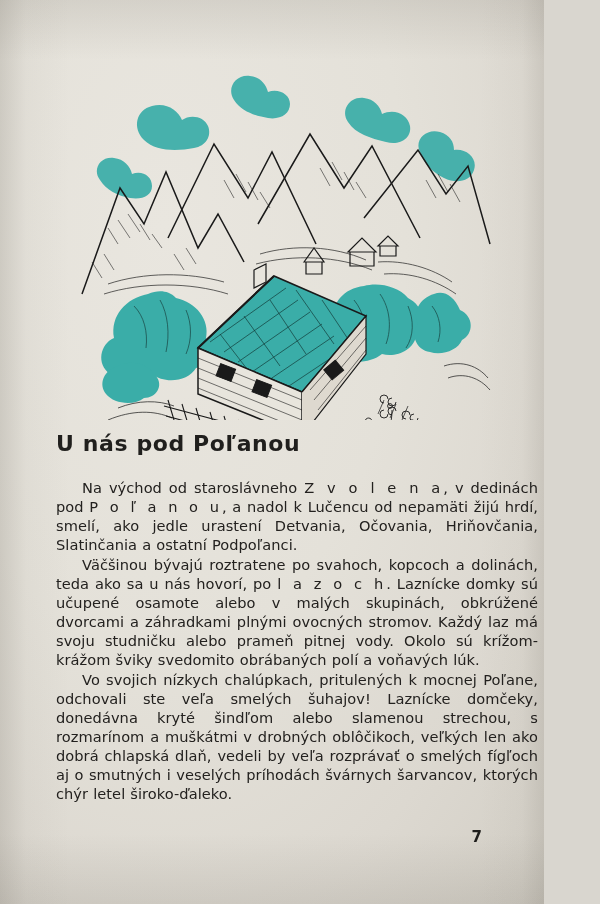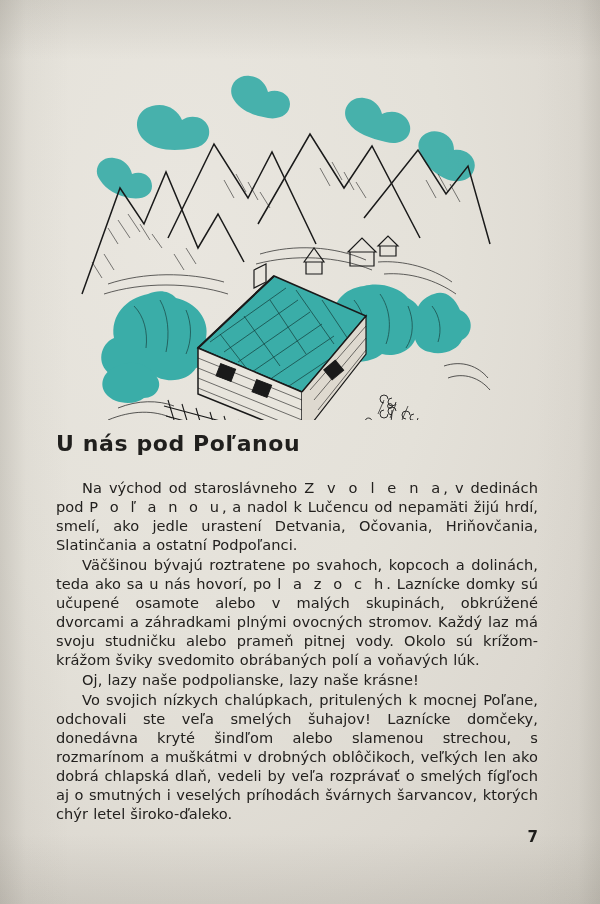--- a/index.html
+++ b/index.html
@@ -10,21 +10,21 @@
     width: 600px;
     height: 904px;
     background: #d9d6cf;
     font-family: "Liberation Sans", sans-serif;
     overflow: hidden;
   }
 
   
   #page {
     position: relative;
-    width: 600px;
+    width: 544px;
     height: 904px;
     background:
       radial-gradient(ellipse at 30% 25%, #e9e6df 0%, #e4e1d9 45%, #dcd8d0 75%, #d2cec5 100%);
     box-sizing: border-box;
   }
   
   #page::before {
     content: "";
     position: absolute;
     inset: 0;
@@ -211,19 +211,18 @@
         <path d="M344,362 C344,376 340,386 334,392 M364,378 C362,390 358,396 352,400"></path>
       </g>
     </svg>
   </div>
 
   <div id="textblock">
     <h1 id="heading">U nás pod Poľanou</h1>
     <div id="paragraphs">
         <p class="para"><span>Na východ od staroslávneho </span><span class="spaced">Z v o l e n a</span><span>, v dedinách pod </span><span class="spaced">P o ľ a n o u</span><span>, a nadol k Lučencu od nepamäti žijú hrdí, smelí, ako jedle urastení Detvania, Očovania, Hriňovčania, Slatinčania a ostatní Podpoľanci.</span></p>
         <p class="para"><span>Väčšinou bývajú roztratene po svahoch, kopcoch a dolinách, teda ako sa u nás hovorí, po </span><span class="spaced">l a z o c h</span><span>. Laznícke domky sú učupené osamote alebo v malých skupinách, obkrúžené dvorcami a záhradkami plnými ovocných stromov. Každý laz má svoju studničku alebo prameň pitnej vody. Okolo sú krížom-krážom šviky svedomito obrábaných polí a voňavých lúk.</span></p>
-        <p class="para"><span>Oj, lazy naše podpolianske, lazy naše krásne!</span></p>
         <p class="para"><span>Vo svojich nízkych chalúpkach, pritulených k mocnej Poľane, odchovali ste veľa smelých šuhajov! Laznícke domčeky, donedávna kryté šindľom alebo slamenou strechou, s rozmarínom a muškátmi v drobných oblôčikoch, veľkých len ako dobrá chlapská dlaň, vedeli by veľa rozprávať o smelých fígľoch aj o smutných i veselých príhodách švárnych šarvancov, ktorých chýr letel široko-ďaleko.</span></p>
       </div>
   </div>
 
   <div id="pagenum">7</div>
 </div>
 
 </body></html>

